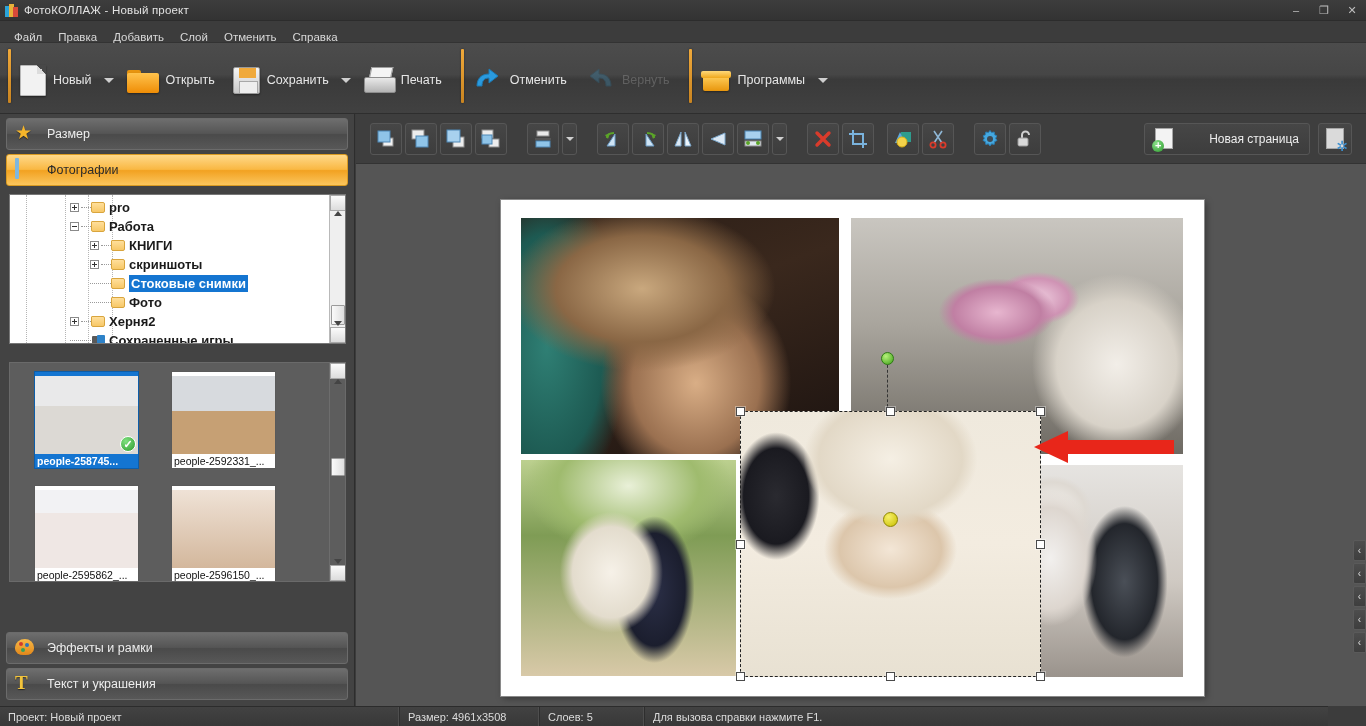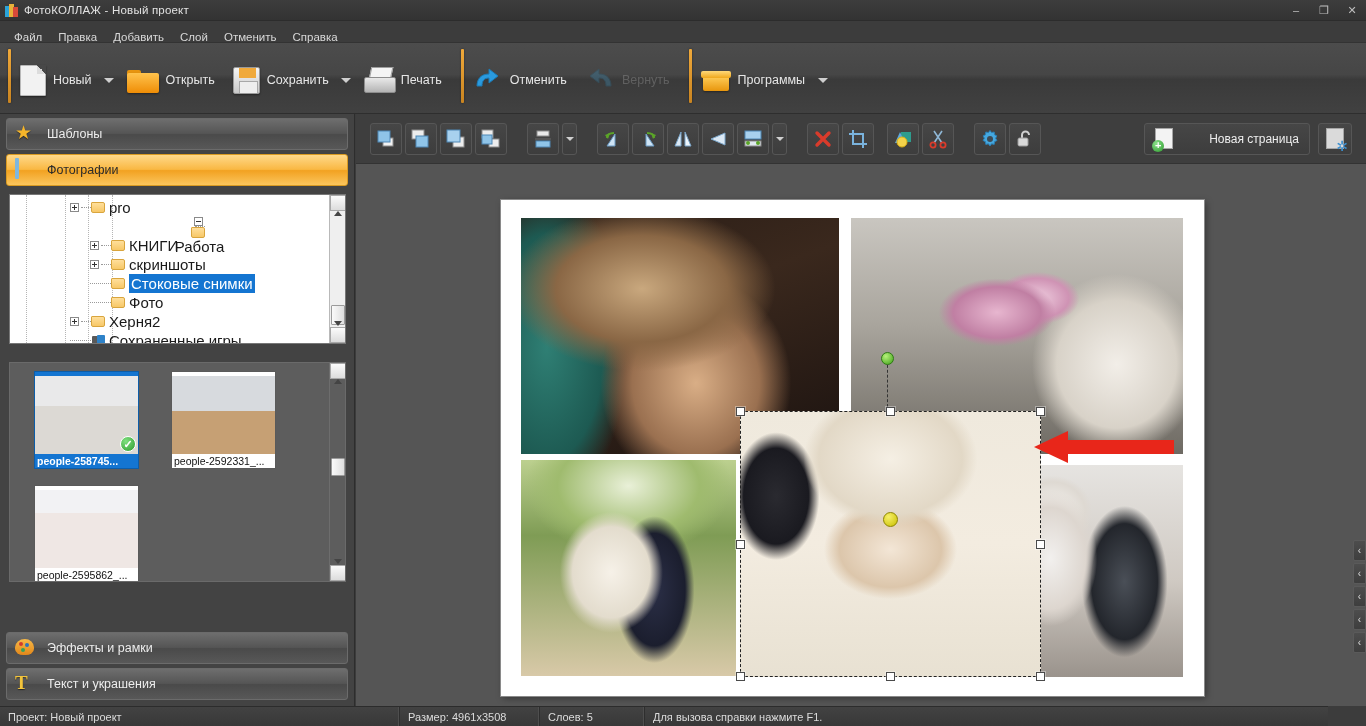--- a/index.html
+++ b/index.html
@@ -131,21 +131,21 @@
   .ic-fx::after { content:''; position:absolute; left:4px; top:4px; width:4px; height:4px;
     border-radius:50%; background:#d03b2e; box-shadow:6px 1px 0 #2e73b8, 2px 6px 0 #3aa055; }
   .ic-txt { color:#f3c43c; font-size:19px; font-weight:bold; font-family:"Liberation Serif",serif;
     line-height:17px; text-shadow:0 1px 1px rgba(0,0,0,.55); }
 
   .tree-wrap {
     position:absolute; left:9px; top:80px; width:337px; height:150px;
     background:#fff; border:1px solid #777; overflow:hidden;
   }
   .tree { position:absolute; left:0; top:0; right:16px; bottom:0;
-    font-size:15px; color:#111; padding-top:3px; overflow:hidden; }
+    font-size:13px; color:#111; padding-top:3px; overflow:hidden;font-weight:bold; }
   .trow { display:flex; align-items:center; height:19px; white-space:nowrap; cursor:default; }
   .tbox { width:9px; height:9px; border:1px solid #8a8a8a; background:#fff; flex:none;
     position:relative; margin-right:2px; }
   .tbox::before { content:''; position:absolute; left:1px; top:3px; width:5px; height:1px; background:#333; }
   .tbox.plus::after { content:''; position:absolute; left:3px; top:1px; width:1px; height:5px; background:#333; }
   .tdots { width:10px; height:1px; border-top:1px dotted #9a9a9a; flex:none; }
   .tfolder { width:14px; height:11px; background:linear-gradient(#ffdf9b,#f7c868);
     border:1px solid #d9a53d; border-radius:1px 2px 2px 2px; flex:none; margin-right:4px; }
   .tlabel { color:#1a1a1a; }
   .trow.sel .tlabel { background:#1475d1; color:#fff; padding:1px 2px; }
@@ -384,41 +384,41 @@
         <span class="lbl">Программы</span>
       </div>
       <div class="tb-arrow"></div>
     </div>
   </div>
 
   <div class="sidebar">
 
     <div class="side-tab">
       <span class="st-ico"><span class="ic-star">★</span></span>
-      <span class="st-label">Шаблоны</span>
+      <span class="st-label">Размер</span>
     </div>
 
     <div class="side-tab active">
       <span class="st-ico"><span class="ic-photo"></span></span>
       <span class="st-label">Фотографии</span>
     </div>
 
     <div class="tree-wrap">
       <div class="v-guide" style="left:16px;"></div>
       <div class="v-guide" style="left:55px;"></div>
       <div class="v-guide" style="left:78px;"></div>
       <div class="v-guide" style="left:102px;"></div>
       <div class="tree" id="tree">
           <div class="trow" style="padding-left: 60px;">
             <span class="tbox plus"></span>
             <span class="tdots"></span>
             <span class="tfolder"></span>
             <span class="tlabel">pro</span>
           </div>
-          <div class="trow" style="padding-left: 60px; flex-direction: column;">
+          <div class="trow" style="padding-left: 60px;">
             <span class="tbox"></span>
             <span class="tdots"></span>
             <span class="tfolder"></span>
             <span class="tlabel">Работа</span>
           </div>
           <div class="trow" style="padding-left: 80px;">
             <span class="tbox plus"></span>
             <span class="tdots"></span>
             <span class="tfolder"></span>
             <span class="tlabel">КНИГИ</span>
@@ -476,20 +476,26 @@
               <div class="ph ph2"></div>
             </div>
             <div class="tname">people-2592331_...</div>
           </div>
           <div class="thumb">
             <div class="timg">
               <div class="ph ph3"></div>
             </div>
             <div class="tname">people-2595862_...</div>
           </div>
+          <div class="thumb">
+            <div class="timg">
+              <div class="ph ph4"></div>
+            </div>
+            <div class="tname">people-2596150_...</div>
+          </div>
         </div>
       <div class="sb" style="background:#5d5d5d;border-left:1px solid #6d6d6d;">
         <div class="sb-btn">
             <span class="sb-up"></span>
           </div>
         <div class="sb-thumb" style="top:95px;height:18px;"></div>
         <div class="sb-btn down">
             <span class="sb-dn"></span>
           </div>
       </div>

